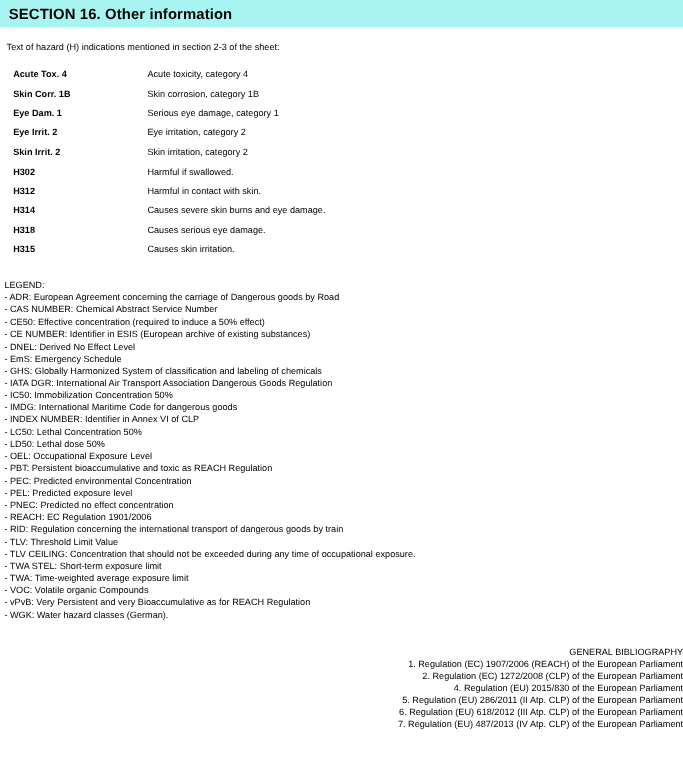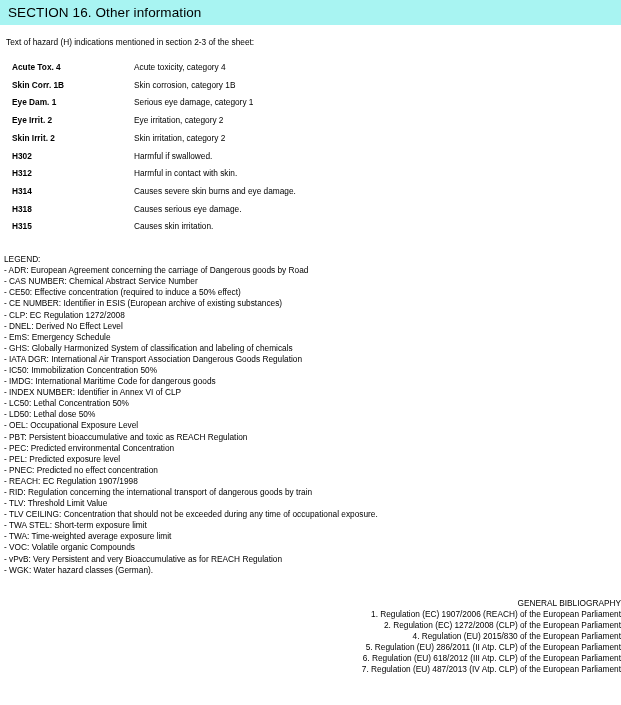--- a/index.html
+++ b/index.html
@@ -23,21 +23,21 @@
   .section-header {
     background: #a8f4f2;
     height: 25px;
     display: flex;
     align-items: center;
     padding-left: 8px;
     box-sizing: border-box;
   }
   .section-header .title {
     font-size: 13.5px;
-    font-weight: normal;
+    font-weight: bold;
     color: #000000;
     letter-spacing: 0.1px;
   }
   .intro {
     font-size: 8.3px;
     margin: 12px 0 0 6px;
     color: #000;
   }
   .haz-table {
     margin: 12px 0 0 6px;
@@ -135,36 +135,35 @@
       </tr>
     </tbody>
   </table>
 
   <div class="legend-block">
     <div class="legend-title legend-line">LEGEND:</div>
     <div class="legend-line">- ADR: European Agreement concerning the carriage of Dangerous goods by Road</div>
     <div class="legend-line">- CAS NUMBER: Chemical Abstract Service Number</div>
     <div class="legend-line">- CE50: Effective concentration (required to induce a 50% effect)</div>
     <div class="legend-line">- CE NUMBER: Identifier in ESIS (European archive of existing substances)</div>
-    <div class="legend-line">- CLP: EC Regulation 1272/2008</div>
     <div class="legend-line">- DNEL: Derived No Effect Level</div>
     <div class="legend-line">- EmS: Emergency Schedule</div>
     <div class="legend-line">- GHS: Globally Harmonized System of classification and labeling of chemicals</div>
     <div class="legend-line">- IATA DGR: International Air Transport Association Dangerous Goods Regulation</div>
     <div class="legend-line">- IC50: Immobilization Concentration 50%</div>
     <div class="legend-line">- IMDG: International Maritime Code for dangerous goods</div>
     <div class="legend-line">- INDEX NUMBER: Identifier in Annex VI of CLP</div>
     <div class="legend-line">- LC50: Lethal Concentration 50%</div>
     <div class="legend-line">- LD50: Lethal dose 50%</div>
     <div class="legend-line">- OEL: Occupational Exposure Level</div>
     <div class="legend-line">- PBT: Persistent bioaccumulative and toxic as REACH Regulation</div>
     <div class="legend-line">- PEC: Predicted environmental Concentration</div>
     <div class="legend-line">- PEL: Predicted exposure level</div>
     <div class="legend-line">- PNEC: Predicted no effect concentration</div>
-    <div class="legend-line">- REACH: EC Regulation 1907/1998</div>
+    <div class="legend-line">- REACH: EC Regulation 1901/2006</div>
     <div class="legend-line">- RID: Regulation concerning the international transport of dangerous goods by train</div>
     <div class="legend-line">- TLV: Threshold Limit Value</div>
     <div class="legend-line">- TLV CEILING: Concentration that should not be exceeded during any time of occupational exposure.</div>
     <div class="legend-line">- TWA STEL: Short-term exposure limit</div>
     <div class="legend-line">- TWA: Time-weighted average exposure limit</div>
     <div class="legend-line">- VOC: Volatile organic Compounds</div>
     <div class="legend-line">- vPvB: Very Persistent and very Bioaccumulative as for REACH Regulation</div>
     <div class="legend-line">- WGK: Water hazard classes (German).</div>
   </div>
 

